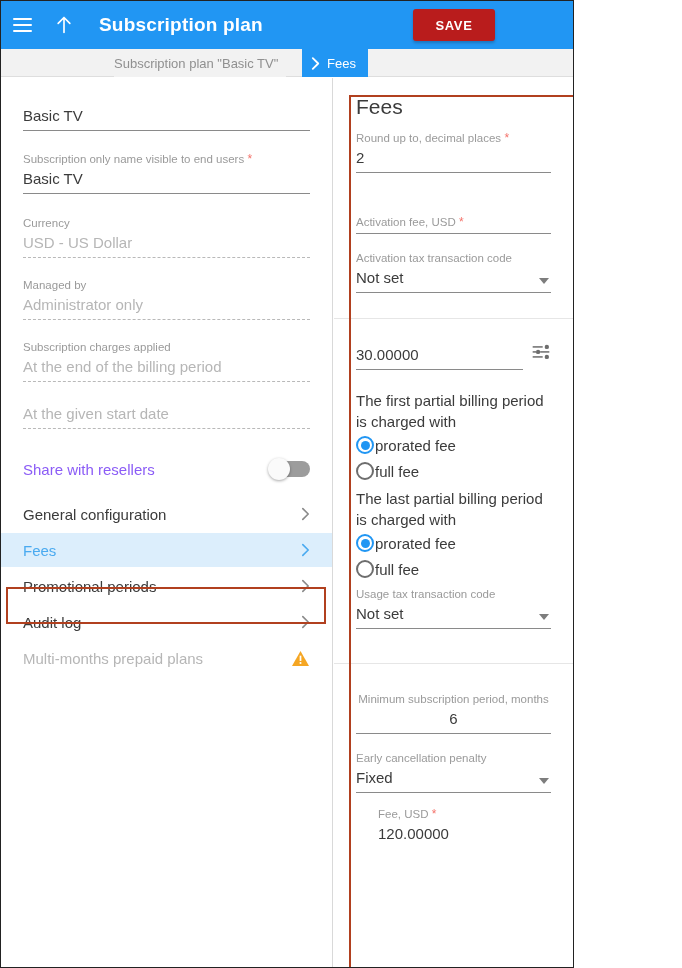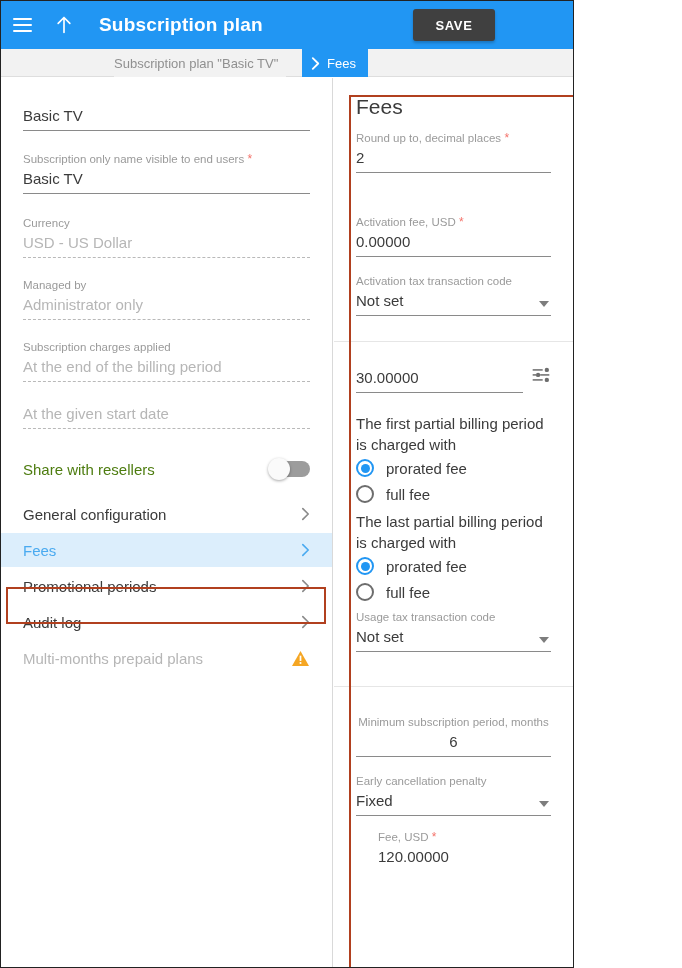--- a/index.html
+++ b/index.html
@@ -36,21 +36,21 @@
   .hamburger i:nth-child(2) { top: 6px; }
   .hamburger i:nth-child(3) { top: 12px; }
   .arrow-up { width: 20px; height: 20px; }
   .appbar-title {
     color: #fff; font-size: 19px; font-weight: bold;
     margin-left: 14px; letter-spacing: .2px;
   }
   .save-btn {
     position: absolute; right: 78px; top: 8px;
     height: 32px; min-width: 82px; padding: 0 18px;
-    background: #404040;
+    background: #b91c1c;
     border: none; border-radius: 3px;
     color: #fff; font-size: 13px; font-weight: bold;
     letter-spacing: .6px;
     font-family: "Liberation Sans", sans-serif;
     box-shadow: 0 2px 3px rgba(0,0,0,.22);
     cursor: pointer;
   }
 
   
   .crumbbar {
@@ -106,21 +106,21 @@
     border-left: 5px solid transparent;
     border-right: 5px solid transparent;
     border-top: 6px solid #7d7d7d;
   }
 
   
   .switch-row {
     display: flex; align-items: center; justify-content: space-between;
     margin: 0 22px; height: 44px;
   }
-  .switch-label { font-size: 15px; color: #4d7c0f; }
+  .switch-label { font-size: 15px; color: #8b5cf6; }
   .switch {
     position: relative; width: 40px; height: 16px;
     background: #9c9c9c; border-radius: 8px;
   }
   .switch .knob {
     position: absolute; left: -2px; top: -3px;
     width: 22px; height: 22px; border-radius: 50%;
     background: #fafafa; box-shadow: 0 1px 3px rgba(0,0,0,.35);
   }
   .nav-row {
@@ -137,21 +137,21 @@
 
   
   .rp-title { font-size: 21px; color: #3b3b3b; margin: 17px 22px 12px; }
   .sep { border-top: 1px solid #e6e6e6; margin-top: 14px; }
   .tune-icon {
     position: absolute; right: -28px; bottom: 8px;
     width: 20px; height: 20px;
   }
   .radio-group { margin: 8px 22px 0; }
   .rg-caption { font-size: 15px; color: #3b3b3b; line-height: 21px; }
-  .rg-opt { display: flex; align-items: center; gap: 12px; height: 26px; cursor: pointer; }
+  .rg-opt { display: flex; align-items: center; gap: 1px; height: 26px; cursor: pointer; }
   .radio {
     width: 18px; height: 18px; border-radius: 50%;
     border: 2px solid #6d6d6d; flex: none;
     display: flex; align-items: center; justify-content: center;
   }
   .radio.on { border-color: #2196f3; }
   .radio.on::after {
     content: ""; width: 9px; height: 9px; border-radius: 50%; background: #2196f3;
   }
   .rg-opt-label { font-size: 15px; color: #3b3b3b; }
@@ -289,21 +289,20 @@
           <span>Round up to, decimal places</span><span class="req">&nbsp;*</span>
         </div>
         <div class="f-value">2</div>
         <div class="f-rule"></div>
       </div>
 
       <div class="field" style="margin-top:42px;">
         <div class="f-label">
           <span>Activation fee, USD</span><span class="req">&nbsp;*</span>
         </div>
-        <div class="f-value">0.00000</div>
         <div class="f-rule"></div>
       </div>
 
       <div class="field" style="margin-top:17px;">
         <div class="f-label">Activation tax transaction code</div>
         <div class="f-value">Not set</div>
         <div class="caret"></div>
         <div class="f-rule"></div>
       </div>
 

